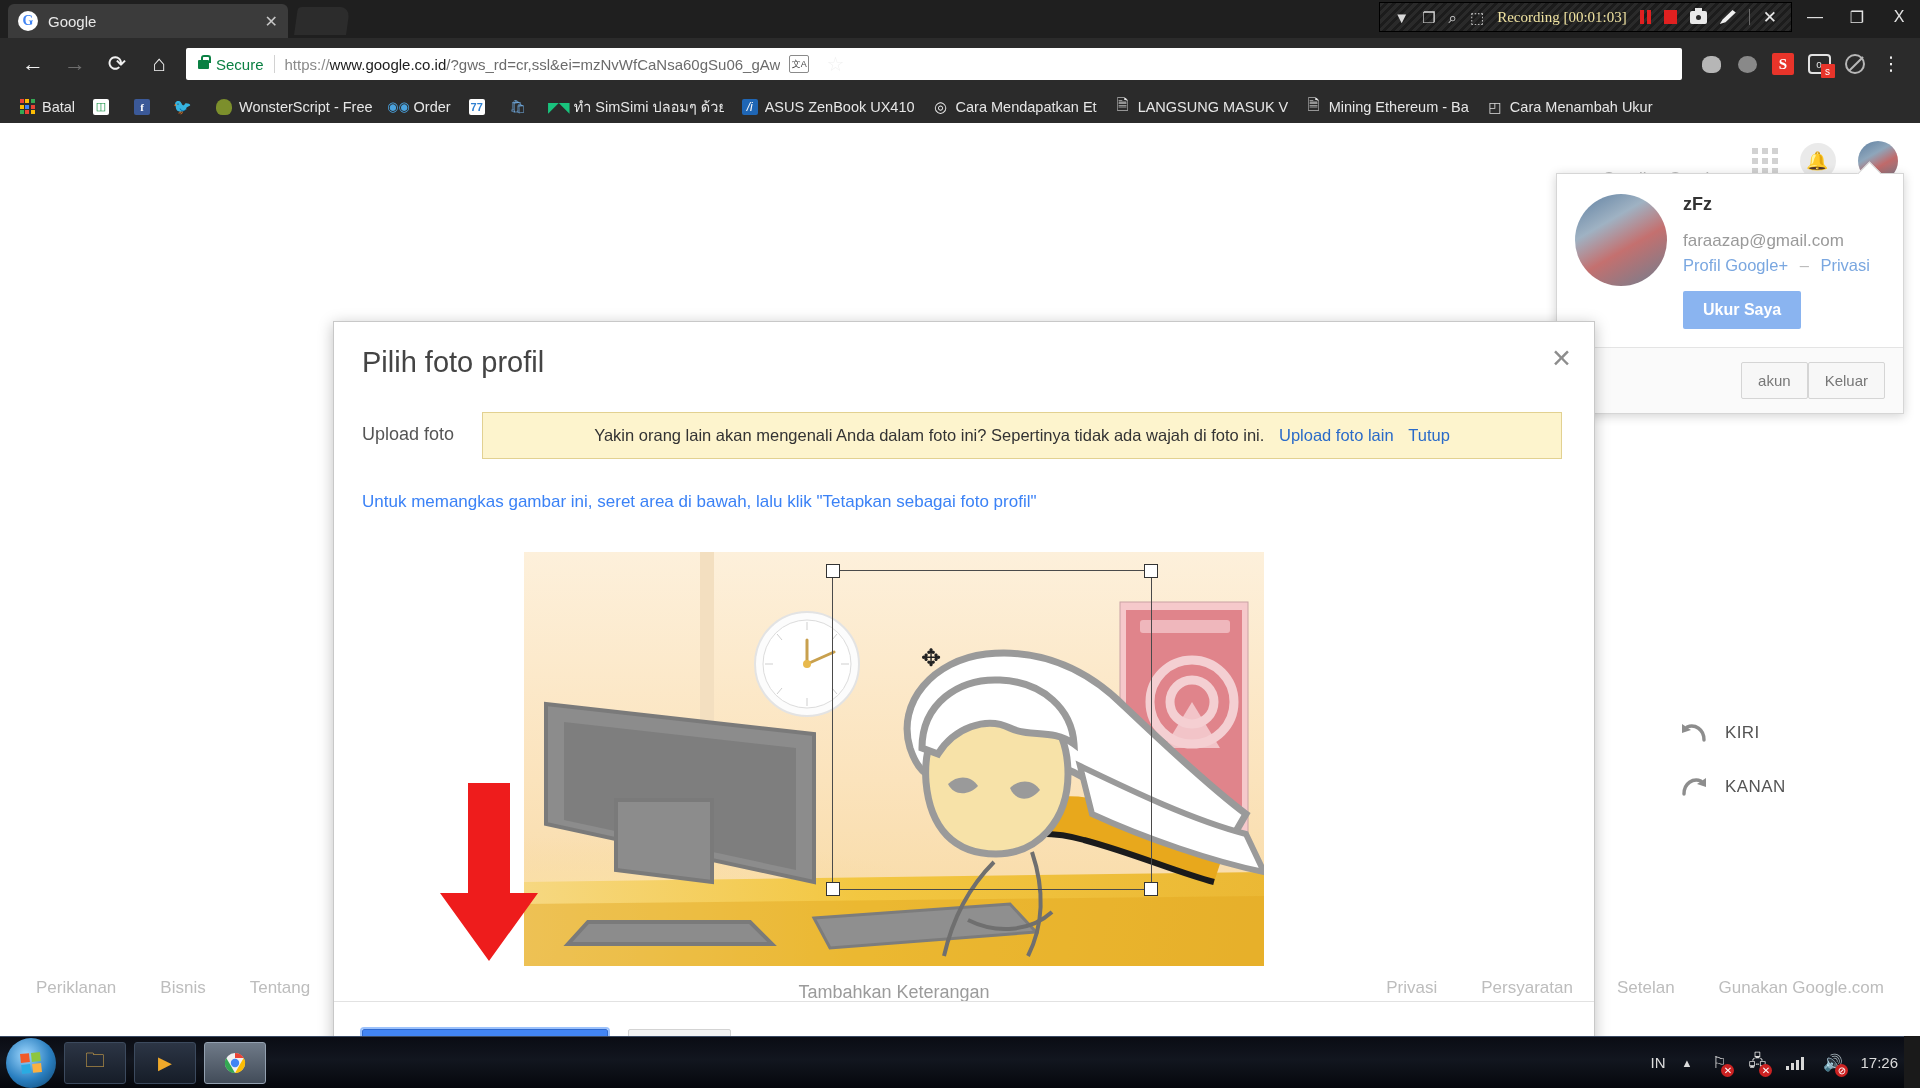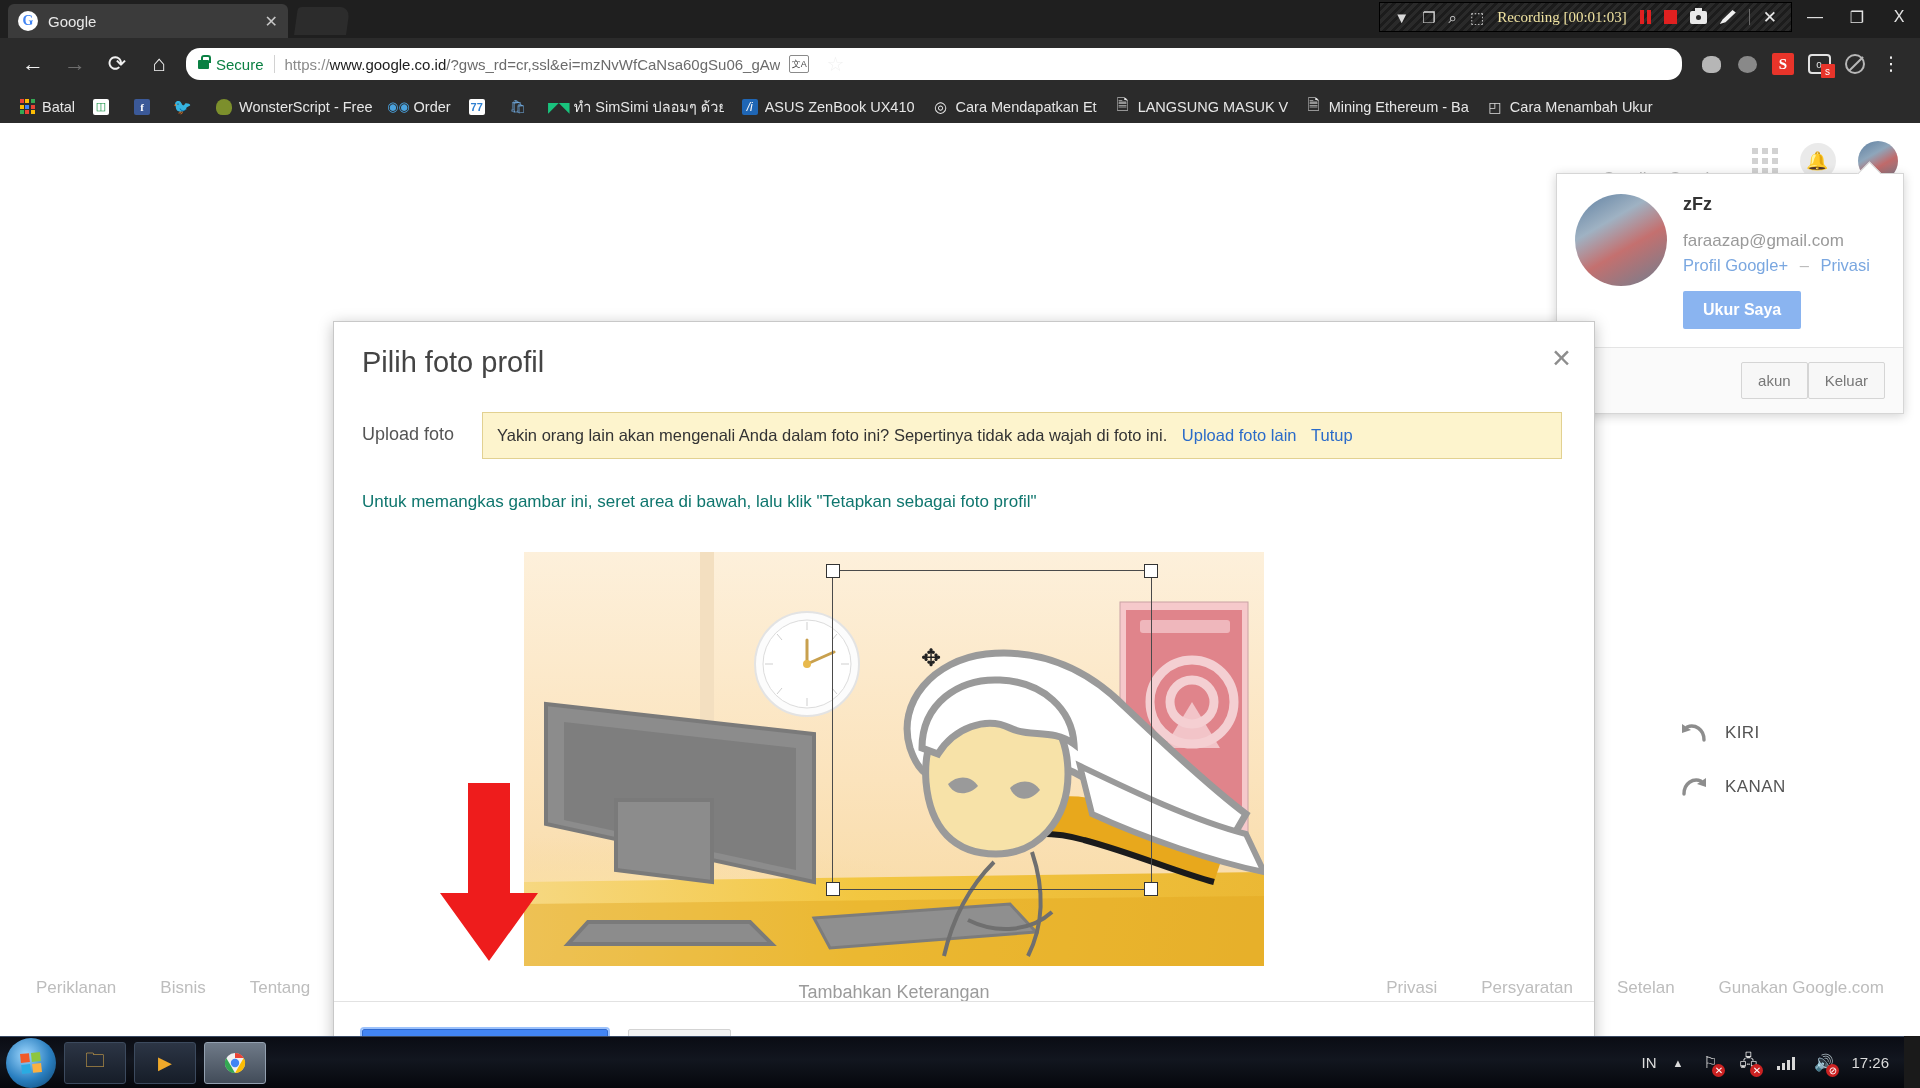--- a/index.html
+++ b/index.html
@@ -60,21 +60,21 @@
 
   
   .toolbar {
     position: absolute; top: 38px; left: 0; width: 1920px; height: 52px;
     background: #2b2b2b; display: flex; align-items: center; padding: 0 12px;
   }
   .nav-btn { width: 42px; height: 42px; display:flex; align-items:center; justify-content:center;
              color:#f1f1f1; font-size: 22px; }
   .nav-btn.dim { color: #6e6e6e; }
   .omnibox {
-    flex: 1; height: 32px; background: #fff; border-radius: 14px;
+    flex: 1; height: 32px; background: #fff; border-radius: 2px;
     display: flex; align-items: center; padding: 0 8px; margin: 0 10px 0 6px;
     min-width: 0;
   }
   .lock { width: 11px; height: 9px; background: #0b8043; border-radius: 1px; position: relative; margin-right: 7px; margin-left: 4px;}
   .lock:before { content:""; position:absolute; left:2.5px; top:-5px; width:6px; height:6px;
                  border:2px solid #0b8043; border-bottom:none; border-radius:3px 3px 0 0; }
   .secure { color: #0b8043; font-size: 15px; margin-right: 10px; }
   .omni-sep { width:1px; height:18px; background:#d2d2d2; margin-right: 10px; }
   .url { font-size: 15px; color: #6b6b6b; white-space: nowrap; overflow: hidden; }
   .url b { color: #202020; font-weight: normal; }
@@ -148,23 +148,23 @@
   
   .dialog {
     position: absolute; left: 333px; top: 198px; width: 1262px; height: 777px;
     background: #fff; border: 1px solid #c8c8c8; box-shadow: 0 3px 14px rgba(0,0,0,.25);
   }
   .dlg-title { position:absolute; left: 28px; top: 24px; font-size: 29px; color: #444; }
   .dlg-x { position:absolute; right: 22px; top: 22px; font-size: 25px; color: #8d8d8d; }
   .row-upload { position:absolute; left: 28px; top: 90px; display:flex; align-items:flex-start; width: 1200px;}
   .lbl-upload { font-size: 18px; color: #555; padding-top: 12px; width: 112px; flex:0 0 auto;}
   .warnbar { flex:1; margin-left: 8px; background: #fdf4cd; border: 1px solid #e2d191;
-             padding: 13px 14px; font-size: 16.5px; color: #333; }
+             padding: 13px 14px; text-align:center; font-size: 16.5px; color: #333; }
   .warnbar a { color: #2a6bc9; text-decoration: none; margin-left: 10px; }
-  .hint { position:absolute; left: 28px; top: 170px; font-size: 17px; color: #0f766e; }
+  .hint { position:absolute; left: 28px; top: 170px; font-size: 17px; color: #3b82f6; }
 
   .cropwrap { position: absolute; left: 190px; top: 230px; width: 740px; height: 414px; }
   .cropimg { position:absolute; inset:0; overflow:hidden; }
   .selbox { position:absolute; left: 308px; top: 18px; width: 320px; height: 320px;
             border: 1px solid #4a4a4a; }
   .handle { position:absolute; width: 14px; height: 14px; background: #fff; border: 1px solid #333; }
   .h-tl{left:-7px;top:-7px;} .h-tr{right:-7px;top:-7px;} .h-bl{left:-7px;bottom:-7px;} .h-br{right:-7px;bottom:-7px;}
   .movecur { position:absolute; left: 88px; top: 74px; width: 26px; height: 26px; color:#222; font-size: 24px; line-height: 26px;}
   .caption { position:absolute; left: 190px; top: 660px; width: 740px; text-align:center;
              font-size: 18px; color: #9b9b9b; }
@@ -196,21 +196,21 @@
              background: linear-gradient(180deg,#0a0c14 0%,#12161f 45%,#05070c 100%);
              border-top:1px solid #3a4a63; display:flex; align-items:center; }
   .start { width: 50px; height: 50px; border-radius:50%; margin-left: 6px;
            background: radial-gradient(circle at 40% 35%, #9fd8ff 0%, #2a7fc0 55%, #0d3f68 100%);
            display:flex; align-items:center; justify-content:center; }
   .start .win { display:grid; grid-template-columns:repeat(2,9px); grid-template-rows:repeat(2,9px); gap:2px; transform: rotate(-6deg);}
   .start .win i { display:block; width:9px;height:9px; }
   .tb-item { width: 62px; height: 42px; margin-left: 8px; border:1px solid #3c4a5e; border-radius:3px;
              background: linear-gradient(180deg,#2c3545,#161d28); display:flex; align-items:center; justify-content:center;}
   .tb-item.active { background: linear-gradient(180deg,#6f7a88,#424c59); border-color:#93a0b0; }
-  .tray { margin-left: auto; display:flex; align-items:center; gap: 16px; padding-right: 31px; }
+  .tray { margin-left: auto; display:flex; align-items:center; gap: 16px; padding-right: 22px; }
   .tray-txt { color:#dcdcdc; font-size: 15px; }
   .bars { display:flex; align-items:flex-end; gap:2px; height:15px; }
   .bars i { width:3px; background:#d8d8d8; display:block; }
   .redx { position:absolute; right:-4px; bottom:-4px; width:13px;height:13px;border-radius:50%;
           background:#cc2222; color:#fff; font-size:10px; line-height:13px; text-align:center; }
   .tray-ic { position:relative; width: 22px; height: 20px; display:flex;align-items:center;justify-content:center;
              color:#dcdcdc; font-size:16px; }
   .scroll-right { position:absolute; right:0; bottom:0; width:16px; height:52px; background:#1a1a1a; }
 </style>
 </head>

